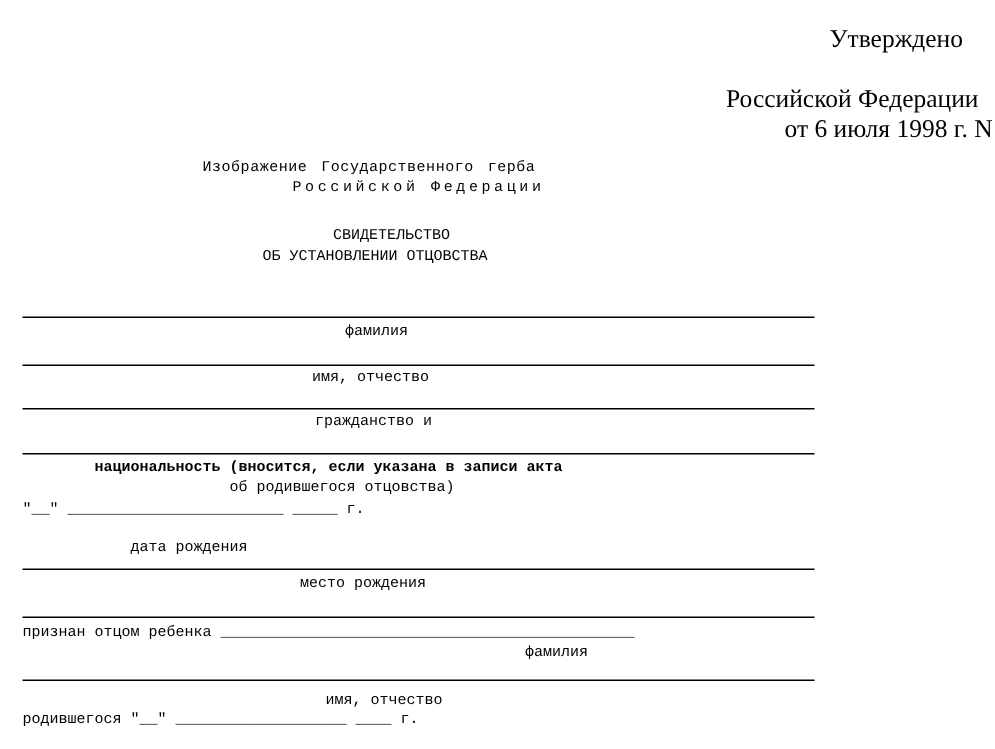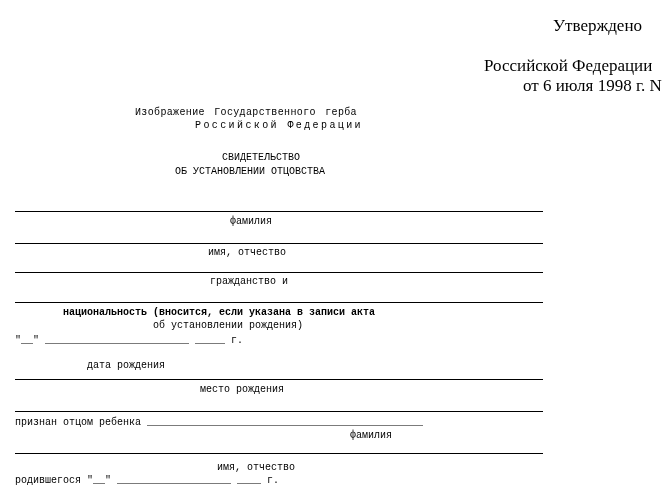--- a/index.html
+++ b/index.html
@@ -67,21 +67,21 @@
   <div class="rule" style="top:411px;"></div>
   <div class="rule" style="top:453px;"></div>
 
   <div class="mono" style="left:230px; top:215px;">фамилия</div>
 
   <div class="mono" style="left:208px; top:246px;">имя, отчество</div>
 
   <div class="mono" style="left:210px; top:275px;">гражданство и</div>
 
   <div class="mono" style="left:63px; top:306px;font-weight:bold;">национальность (вносится, если указана в записи акта</div>
-  <div class="mono" style="left:153px; top:319px;">об установлении рождения)</div>
+  <div class="mono" style="left:153px; top:319px;">об родившегося отцовства)</div>
 
   <div class="mono" style="left:15px; top:334px;">"__" ________________________ _____ г.</div>
   <div class="mono" style="left:87px; top:347px;margin-top:12px;">дата рождения</div>
 
   <div class="mono" style="left:200px; top:383px;">место рождения</div>
 
   <div class="mono" style="left:15px; top:416px;">признан отцом ребенка ______________________________________________</div>
   <div class="mono" style="left:350px; top:429px;">фамилия</div>
 
   <div class="mono" style="left:217px; top:461px;">имя, отчество</div>

